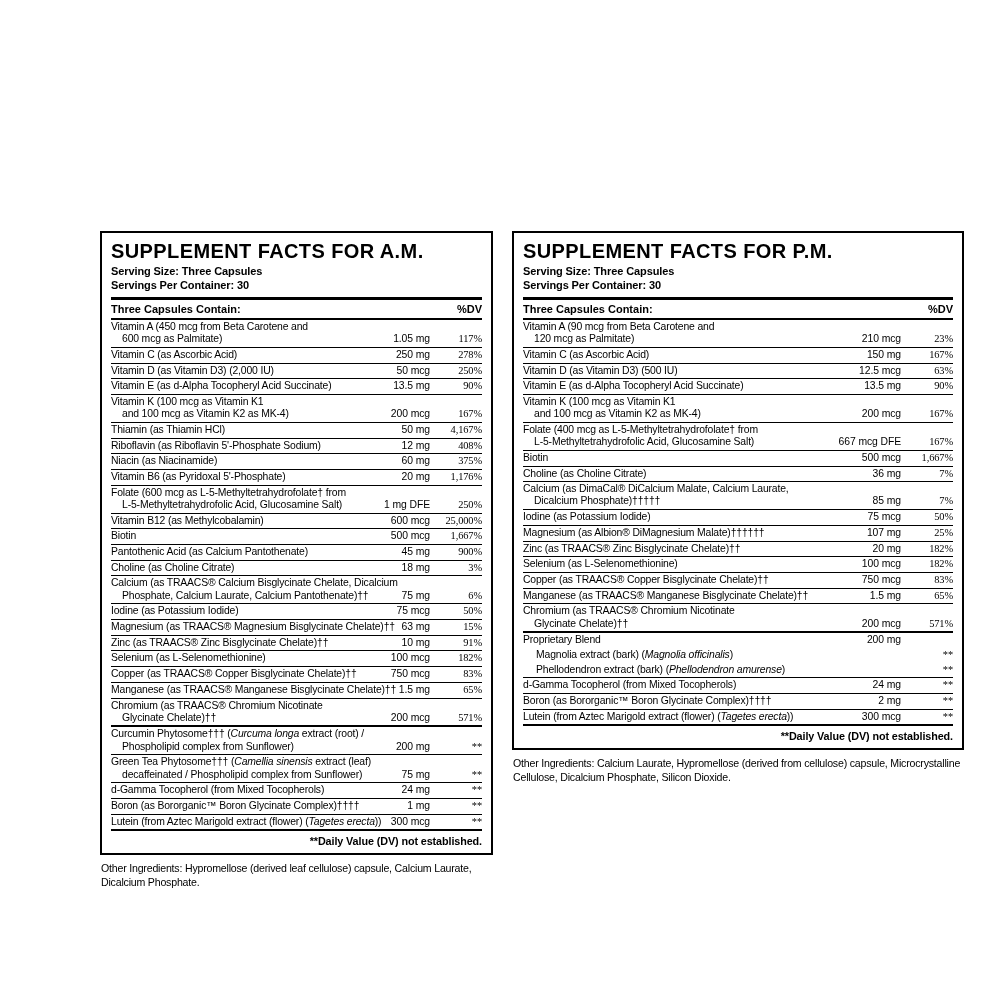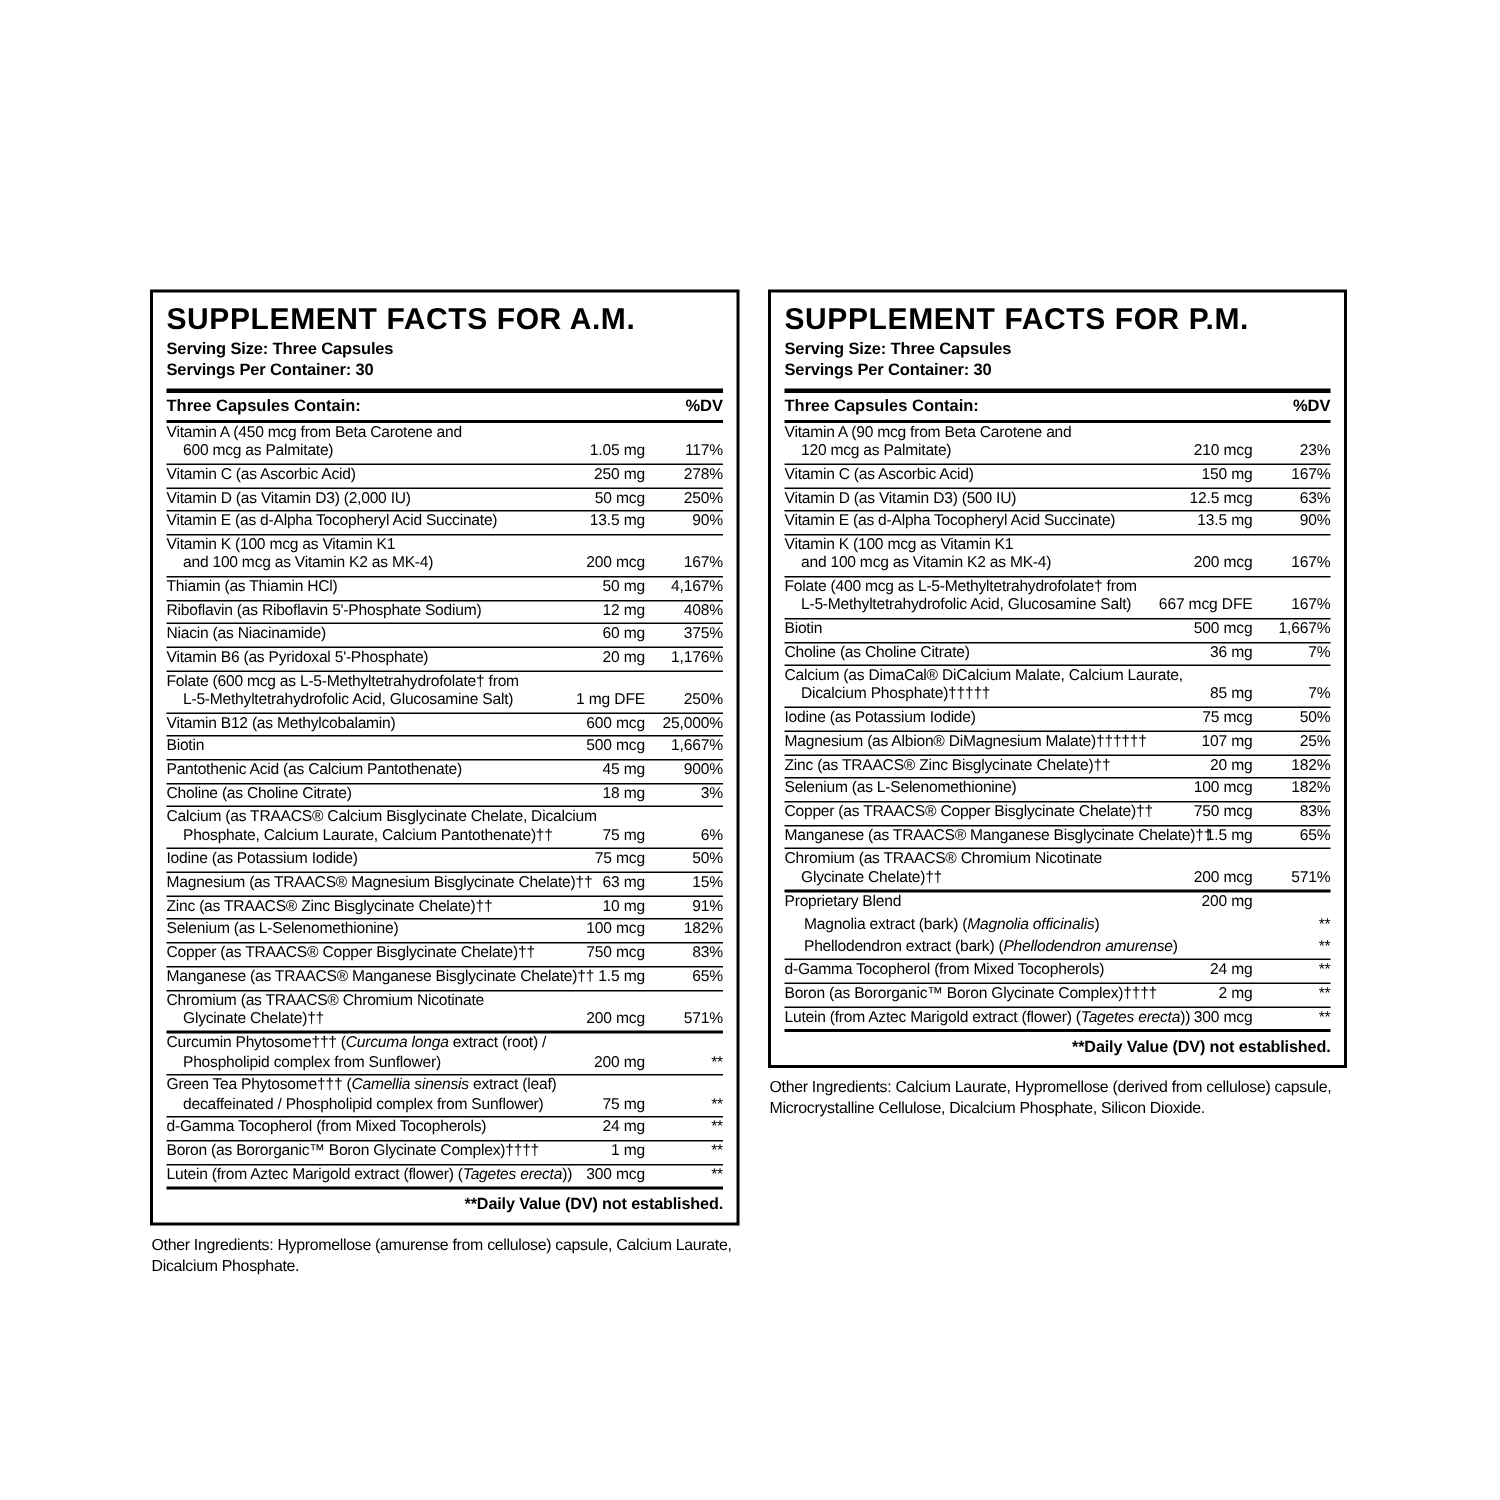--- a/index.html
+++ b/index.html
@@ -11,26 +11,27 @@
     font-family: "Liberation Sans", sans-serif;
     -webkit-font-smoothing: antialiased;
   }
   .page {
     display: flex;
     align-items: flex-start;
     gap: 19px;
     padding: 193px 0 0 100px;
   }
   .col  { width: 393px; }
-  .pmcol{ width: 386px; }
+  .pmcol{ width: 452px; }
 
   .panel {
     border: 2px solid #000;
     padding: 6px 9px 0 9px;
     background: #fff;
+    margin-top: 38px;
   }
   .title {
     font-size: 20px;
     font-weight: bold;
     letter-spacing: 0.4px;
     margin: 1px 0 2px 0;
     white-space: nowrap;
   }
   .serving {
     font-size: 11px;
@@ -70,20 +71,21 @@
     position: absolute;
     right: 52px;
     bottom: 1.5px;
     letter-spacing: -0.1px;
   }
   .d {
     position: absolute;
     right: 0;
     bottom: 1.5px;
     letter-spacing: -0.1px;
+    font-family: Liberation Serif, serif;
   }
   .it { font-style: italic; }
   .footnote {
     border-top: 2.5px solid #000;
     font-size: 10.8px;
     font-weight: bold;
     letter-spacing: -0.1px;
     padding: 4px 0 6px 0;
     text-align: right;
   }
@@ -251,21 +253,21 @@
             </div>
             <div class="row">
               <div class="n">Lutein (from Aztec Marigold extract (flower) (<span class="it">Tagetes erecta</span>))</div>
               <div class="a">300 mcg</div>
               <div class="d">**</div>
             </div>
           </div>
         </div>
       <div class="footnote">**Daily Value (DV) not established.</div>
     </section>
-    <p class="other">Other Ingredients: Hypromellose (amurense from cellulose) capsule, Calcium Laurate, Dicalcium Phosphate.</p>
+    <p class="other">Other Ingredients: Hypromellose (derived leaf cellulose) capsule, Calcium Laurate, Dicalcium Phosphate.</p>
   </div>
 
   <div class="col pmcol">
     <section class="panel">
       <h1 class="title">SUPPLEMENT FACTS FOR P.M.</h1>
       <div class="serving">Serving Size: Three Capsules</div>
       <div class="serving">Servings Per Container: 30</div>
       <div class="thead">
         <span>Three Capsules Contain:</span>
         <span>%DV</span>

